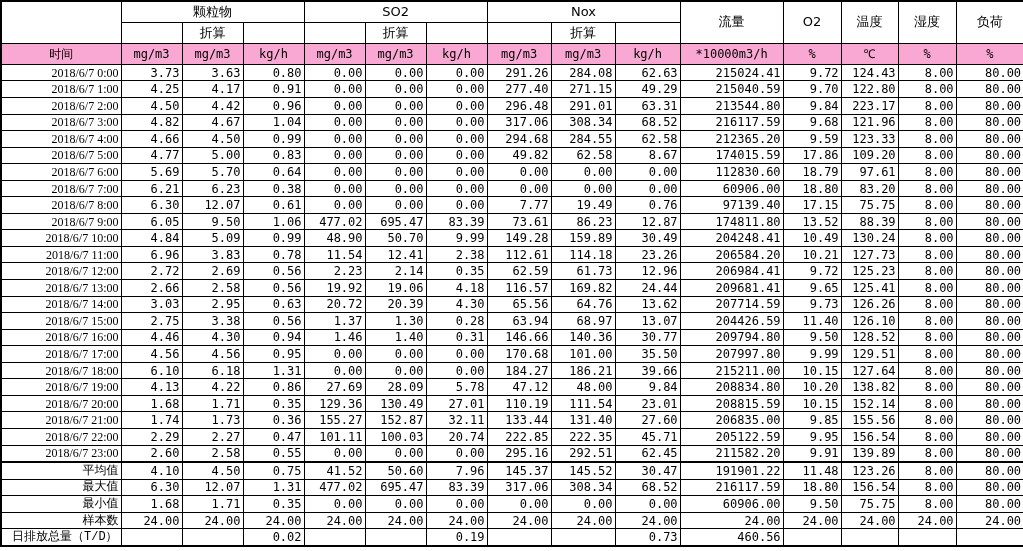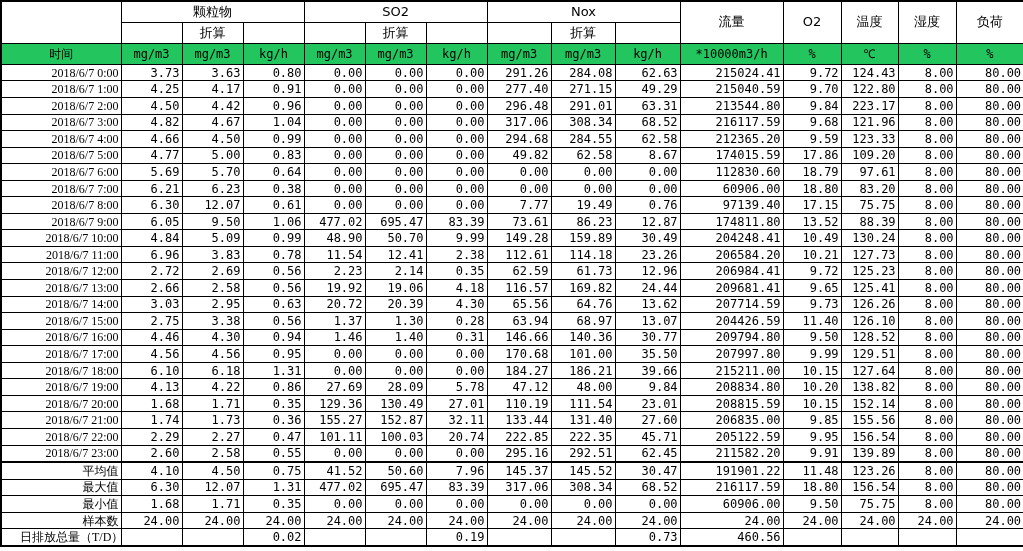--- a/index.html
+++ b/index.html
@@ -15,25 +15,25 @@
     color: #000000;
   }
   table.grid td {
     border: 1px solid #000000;
     padding: 0 2px;
     white-space: nowrap;
     overflow: hidden;
     line-height: 14px;
   }
   tr.hdr td { height: 18px; text-align: center; font-family: "DejaVu Sans", "Liberation Sans", sans-serif; font-size: 13px; }
-  tr.units td { background: #22c55e; text-align: center; height: 18px; }
+  tr.units td { background: #f9a8d4; text-align: center; height: 18px; }
   td.num { text-align: right; padding-right: 6px; }
   td.time { text-align: right; padding-right: 3px; font-family: Liberation Serif, serif; }
-  td.sum-label { text-align: right; padding-right: 3px; font-family: Liberation Serif, serif; font-size: 12px; }
-  td.sum-label.left { text-align: left; padding-left: 18px; }
+  td.sum-label { text-align: right; padding-right: 3px; font-family: Liberation Mono, monospace; font-size: 12px; }
+  td.sum-label.left { text-align: left; padding-left: 10px; }
 </style>
 </head>
 <body>
 
 <table class="grid">
   <colgroup>
     <col style="width:120px">
       <col style="width:61px">
       <col style="width:61px">
       <col style="width:61px">

